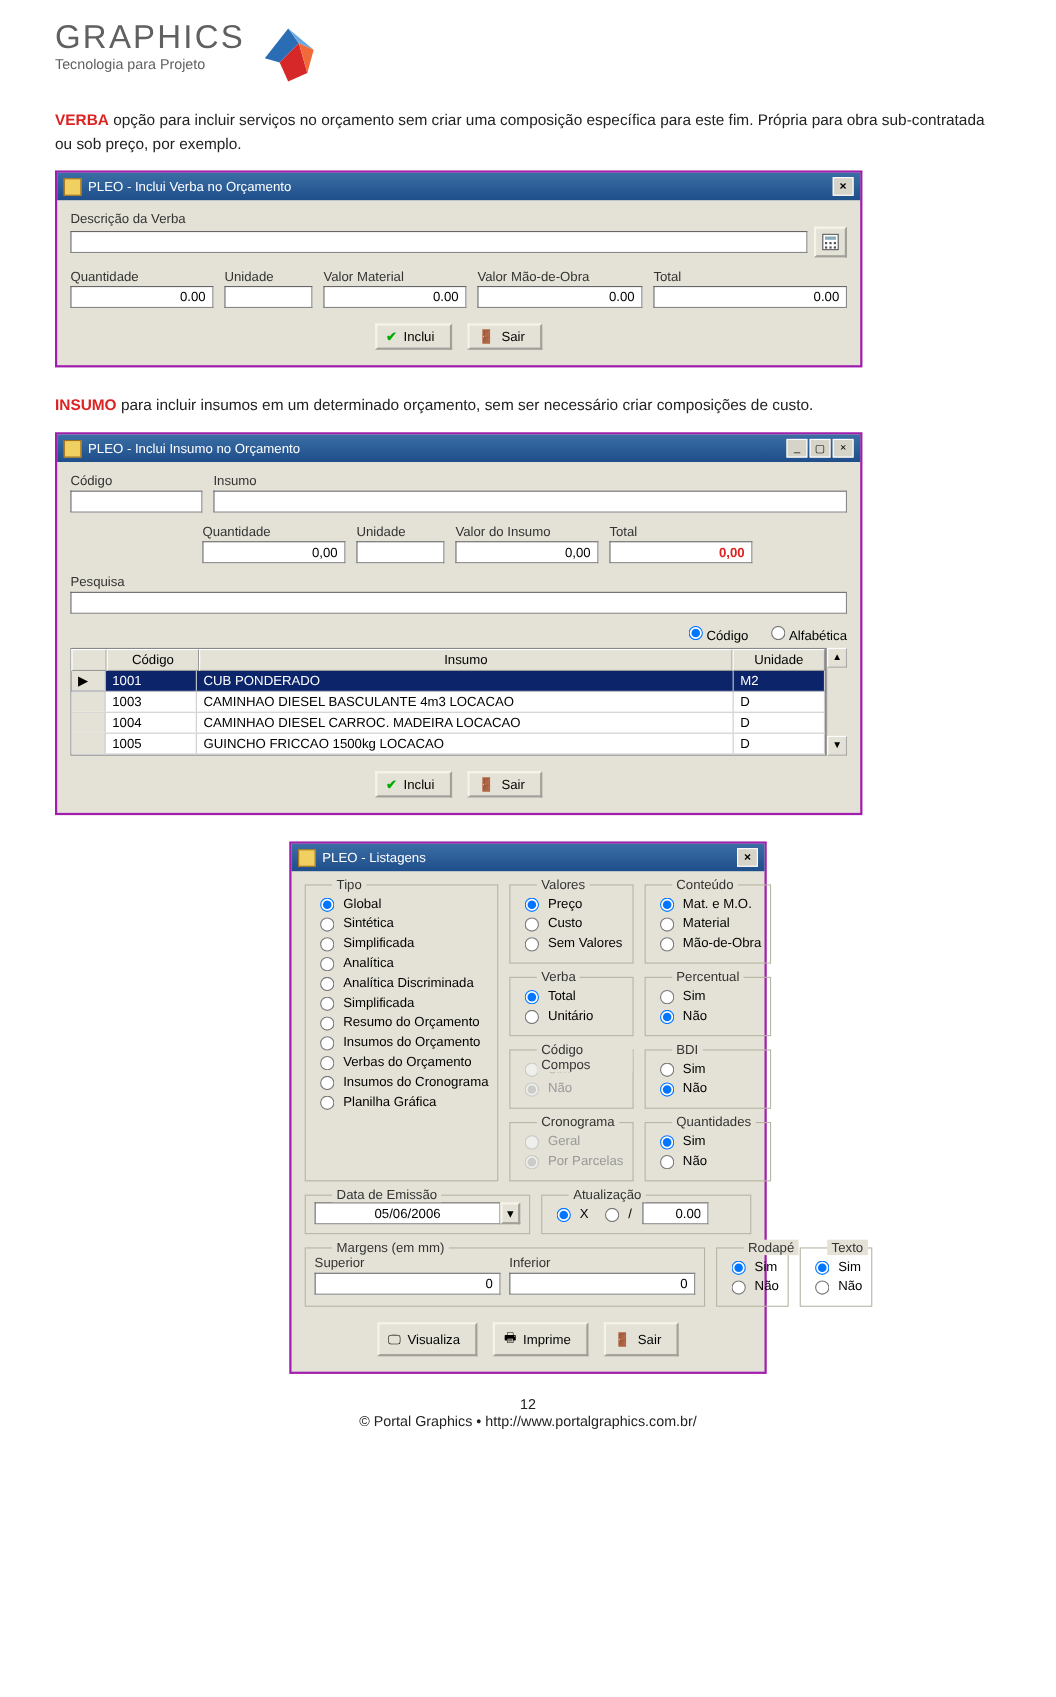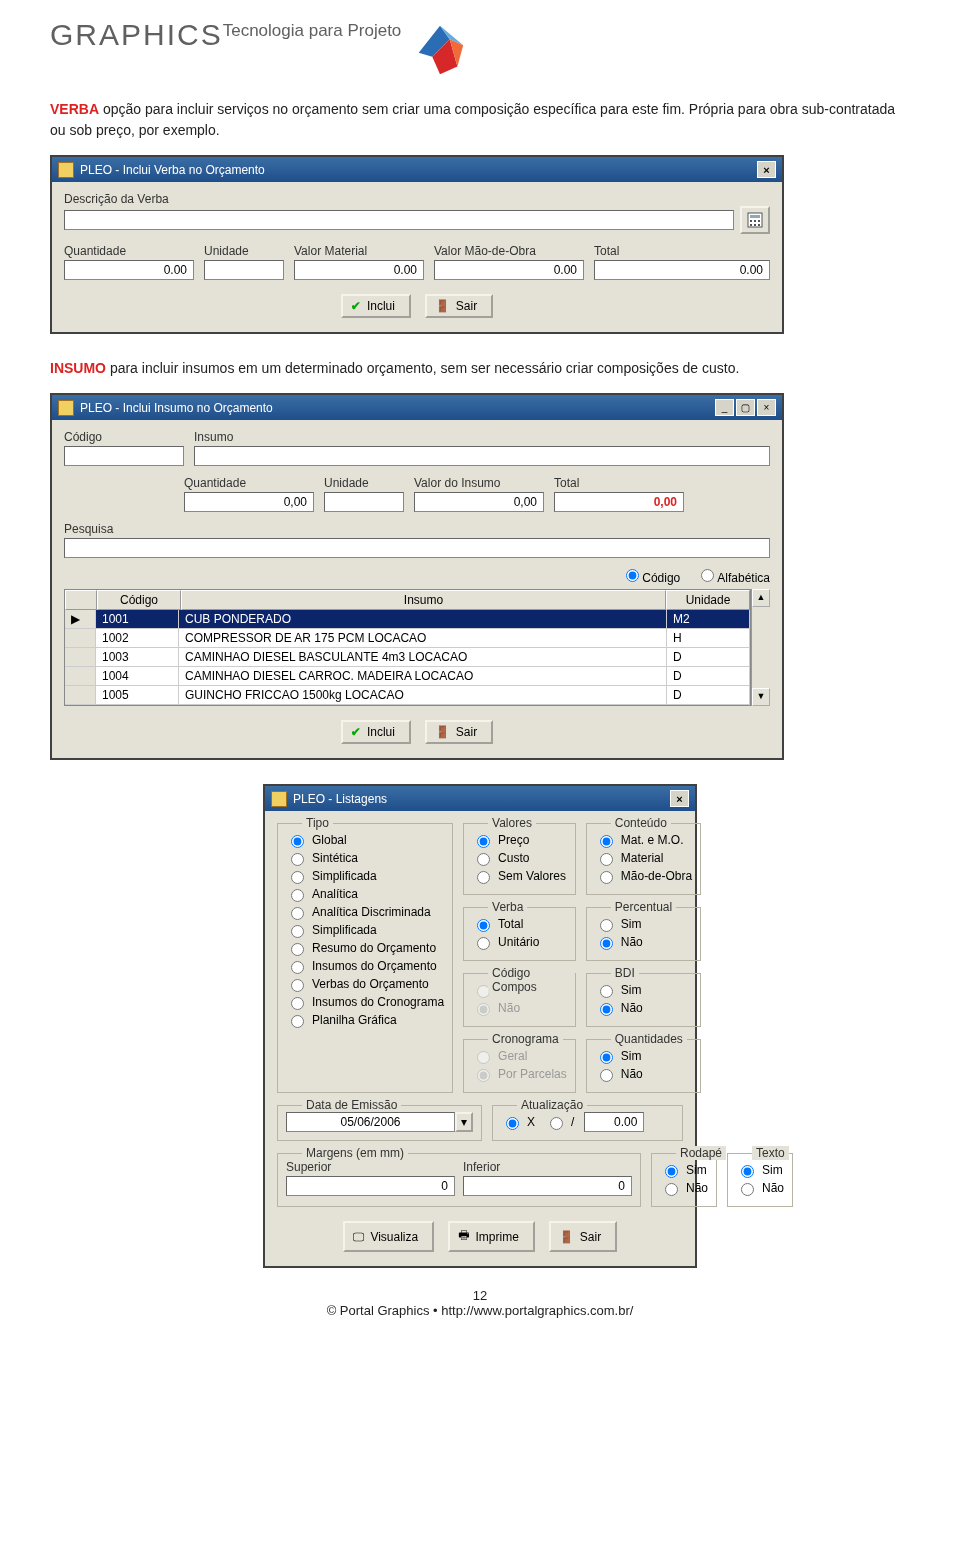--- a/index.html
+++ b/index.html
@@ -1,24 +1,24 @@
 <!DOCTYPE html>
 <html><head>
 <meta charset="utf-8">
 <style>
   body{font-family:Arial,Helvetica,sans-serif;font-size:14px;color:#222;margin:0;padding:0;background:#fff}
   .page{width:860px;margin:0 auto;padding:20px 40px 60px 40px}
   .logo{display:flex;align-items:flex-start;gap:10px;margin-bottom:18px}
-  .logo-text{display:flex;flex-direction:row;line-height:1}
+  .logo-text{display:flex;flex-direction:column;line-height:1}
   .logo-title{font-size:30px;letter-spacing:2px;color:#606062;font-weight:300}
-  .logo-sub{font-size:17px;color:#606062;margin-top:2px}
+  .logo-sub{font-size:13px;color:#606062;margin-top:2px}
   .logo-mark svg{width:58px;height:58px}
   .para{margin:0 0 14px 0;line-height:1.5}
   .term-red{color:#d22;font-weight:bold}
-  .win{border:2px solid #404040;background:#e4e2d6;font-family:Tahoma,Arial,sans-serif;font-size:12px;color:#000;margin:8px 0 24px 0}
+  .win{border:2px solid #a21caf;background:#e4e2d6;font-family:Tahoma,Arial,sans-serif;font-size:12px;color:#000;margin:8px 0 24px 0}
   .win-title{background:linear-gradient(#3b6ea5,#1f4e8a);color:#fff;padding:4px 6px;display:flex;align-items:center;justify-content:space-between}
   .win-title-left{display:flex;align-items:center;gap:6px}
   .tb-x{width:17px;height:15px;background:#d6d3c9;border:1px solid #fff;color:#000;display:flex;align-items:center;justify-content:center;font-weight:bold;font-size:11px;cursor:pointer}
   .tb-btns{display:flex;gap:2px}
   .tb-s{width:17px;height:15px;background:#d6d3c9;border:1px solid #fff;color:#000;display:flex;align-items:center;justify-content:center;font-size:10px;cursor:pointer}
   .win-body{padding:10px 12px 14px 12px}
   .lbl{font-size:12px;color:#333}
   .fld{background:#fff;border:1px solid #888;border-top-color:#666;border-left-color:#666;height:20px;padding:2px 6px;font-size:12px;box-sizing:border-box}
   .fld-right{text-align:right}
   .row{display:flex;gap:10px;align-items:flex-end}
@@ -191,26 +191,20 @@
           </div>
           <div id="grid-rows">
               <div class="grid-row sel">
                 <div class="grid-cell" style="width:18px;background:#e4e2d6;color:#000">▶</div>
                 <div class="grid-cell" style="width:70px">1001</div>
                 <div class="grid-cell" style="flex:1">CUB PONDERADO</div>
                 <div class="grid-cell" style="width:70px">M2</div>
               </div>
               <div class="grid-row">
                 <div class="grid-cell" style="width:18px;background:#e4e2d6;color:#000"></div>
-                <div class="grid-cell" style="width:70px">1002</div>
-                <div class="grid-cell" style="flex:1">COMPRESSOR DE AR 175 PCM        LOCACAO</div>
-                <div class="grid-cell" style="width:70px">H</div>
-              </div>
-              <div class="grid-row">
-                <div class="grid-cell" style="width:18px;background:#e4e2d6;color:#000"></div>
                 <div class="grid-cell" style="width:70px">1003</div>
                 <div class="grid-cell" style="flex:1">CAMINHAO DIESEL BASCULANTE 4m3  LOCACAO</div>
                 <div class="grid-cell" style="width:70px">D</div>
               </div>
               <div class="grid-row">
                 <div class="grid-cell" style="width:18px;background:#e4e2d6;color:#000"></div>
                 <div class="grid-cell" style="width:70px">1004</div>
                 <div class="grid-cell" style="flex:1">CAMINHAO DIESEL CARROC. MADEIRA LOCACAO</div>
                 <div class="grid-cell" style="width:70px">D</div>
               </div>

